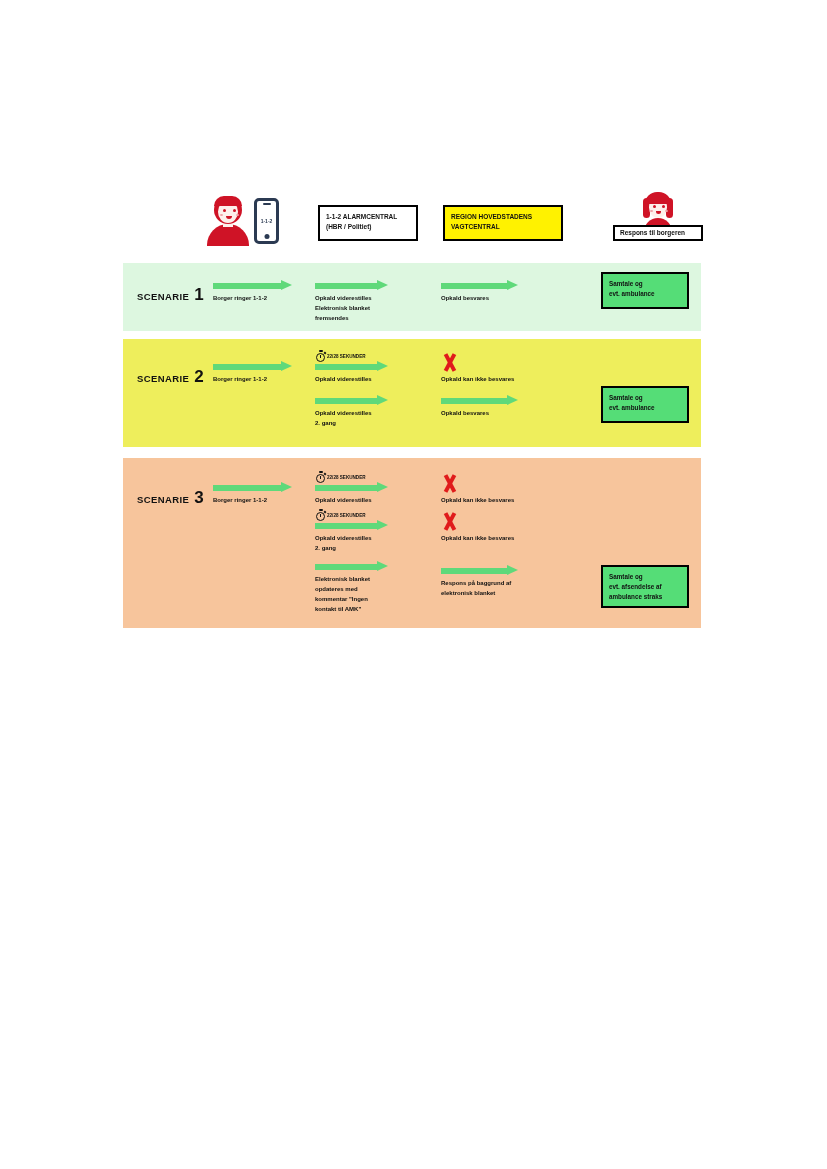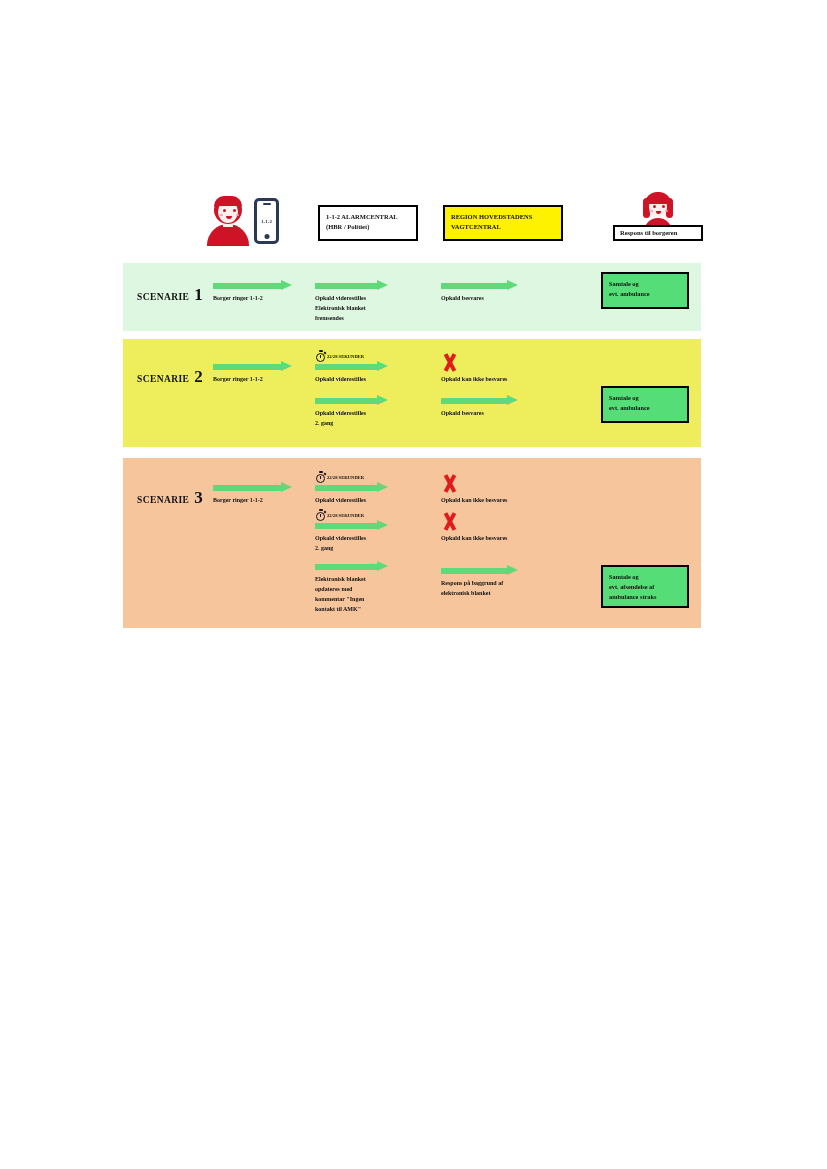--- a/index.html
+++ b/index.html
@@ -3,21 +3,21 @@
 <meta charset="utf-8">
 <title>Scenarier 1-1-2</title>
 <style>
   html,body{margin:0;padding:0;}
   body{
     width:827px;height:1169px;background:#ffffff;
     font-family:"Liberation Sans", sans-serif;
     color:#111111;
     position:relative;overflow:hidden;
   }
-  .canvas{position:absolute;left:0;top:0;width:827px;height:1169px;font-family:Liberation Serif, serif;}
+  .canvas{position:absolute;left:0;top:0;width:827px;height:1169px;}
 
   
   .header{position:absolute;left:123px;top:192px;width:578px;height:66px;}
 
   .hdr-col{position:absolute;top:0;}
 
   
   .citizen-phone{left:82px;top:4px;width:78px;height:52px;}
   .person-ico{position:absolute;left:0;top:0;width:46px;height:50px;}
   .ph-head{position:absolute;left:9px;top:0;width:28px;height:28px;border-radius:50%;background:#cf1326;}

